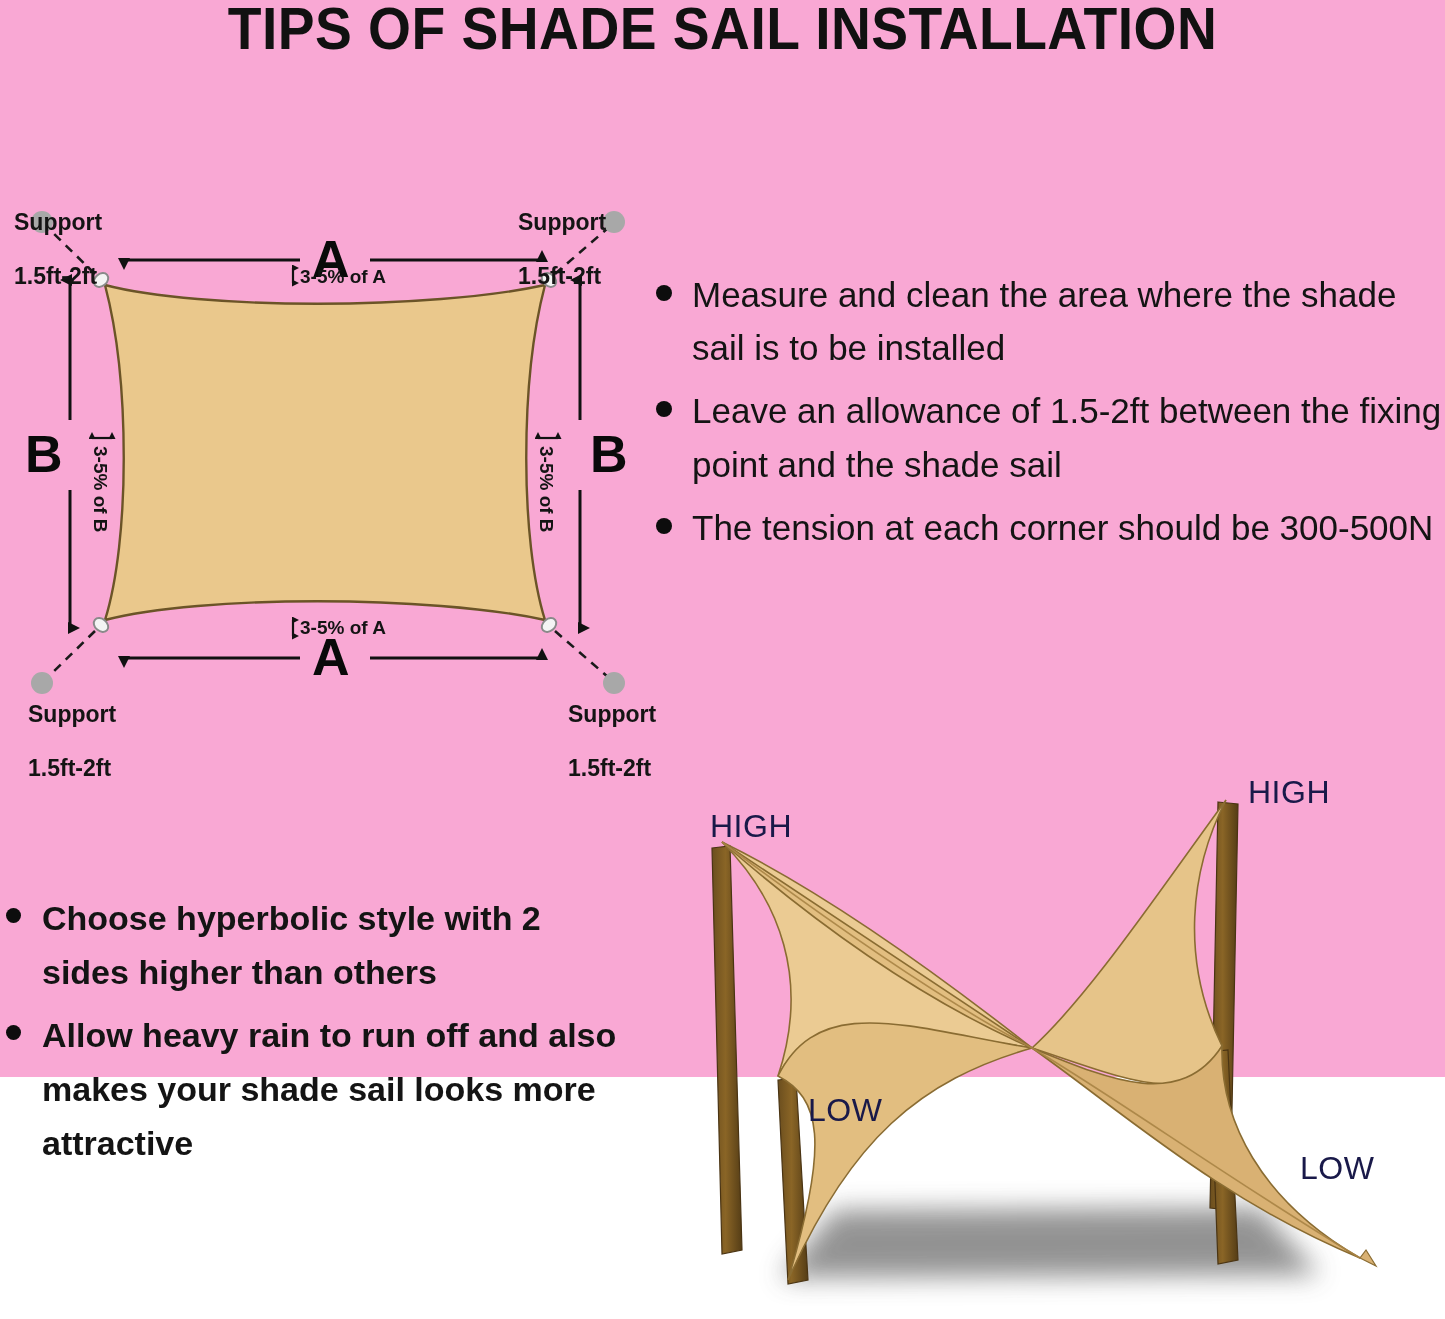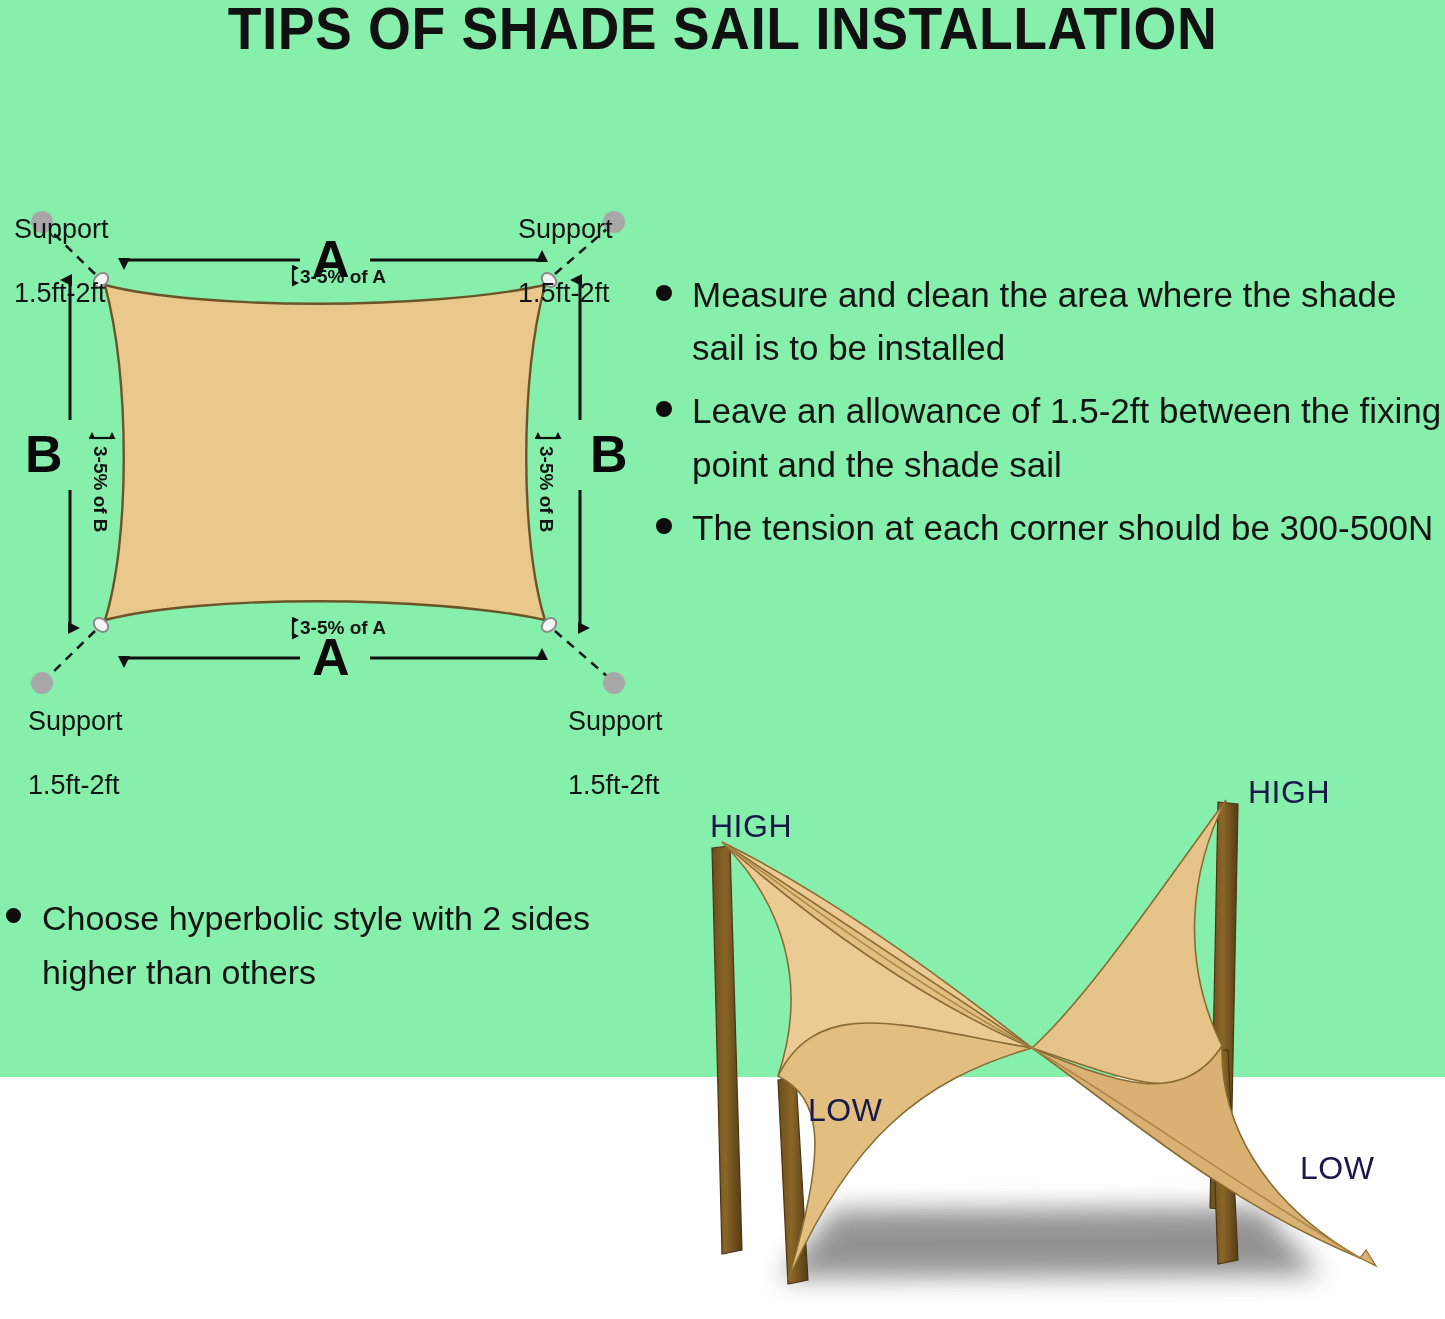--- a/index.html
+++ b/index.html
@@ -9,21 +9,21 @@
     height: 1319px;
     background: #ffffff;
     font-family: "Liberation Sans", sans-serif;
     overflow: hidden;
   }
 
   #page {
     position: relative;
     width: 1445px;
     height: 1077px;
-    background: #86efac;
+    background: #f9a8d4;
   }
 
   
   #title {
     position: absolute;
     left: 0;
     top: -6px;
     width: 1445px;
     text-align: center;
     font-family: "Liberation Sans", sans-serif;
@@ -90,28 +90,28 @@
   .bullet-item .btext {
     display: block;
     font-size: 35px;
     line-height: 1.52;
     font-family: "Liberation Sans", sans-serif;
     color: #141414;
   }
 
   #tips-bottom .bullet-item { padding-left: 40px; }
   #tips-bottom .bullet-item .dot { left: 4px; top: 16px; width: 15px; height: 15px; }
-  #tips-bottom .bullet-item .btext { font-size: 34px; line-height: 1.58; }
+  #tips-bottom .bullet-item .btext { font-size: 34px; line-height: 1.58; font-weight: bold; }
 
   
   .support-label {
     position: absolute;
     font-family: "Liberation Sans", sans-serif;
-    font-weight: normal;
-    font-size: 27px;
+    font-weight: bold;
+    font-size: 23px;
     line-height: 1.18;
     color: #141414;
     white-space: pre-line;
   }
 
   .dim-letter {
     position: absolute;
     font-family: "Liberation Sans", sans-serif;
     font-weight: bold;
     font-size: 52px;
@@ -267,20 +267,24 @@
       <span class="dot"></span>
       <span class="btext">The tension at each corner should be 300-500N</span>
     </li>
   </ul>
 
   <ul id="tips-bottom" class="bullet-list">
     <li class="bullet-item">
       <span class="dot"></span>
       <span class="btext">Choose hyperbolic style with 2 sides higher than others</span>
     </li>
+    <li class="bullet-item">
+      <span class="dot"></span>
+      <span class="btext">Allow heavy rain to run off and also makes your shade sail looks more attractive</span>
+    </li>
   </ul>
 
   <div id="hyper-diagram">
 
     <svg width="785" height="539" viewBox="0 0 785 539">
 
       <defs>
         <filter id="blurShadow" x="-25%" y="-60%" width="150%" height="230%">
           <feGaussianBlur stdDeviation="13"></feGaussianBlur>
         </filter>

